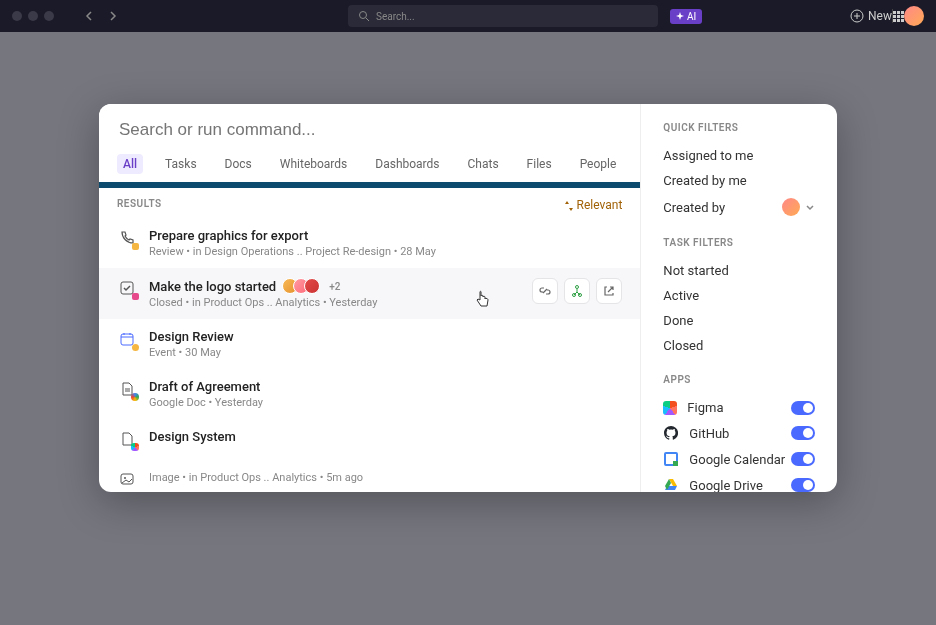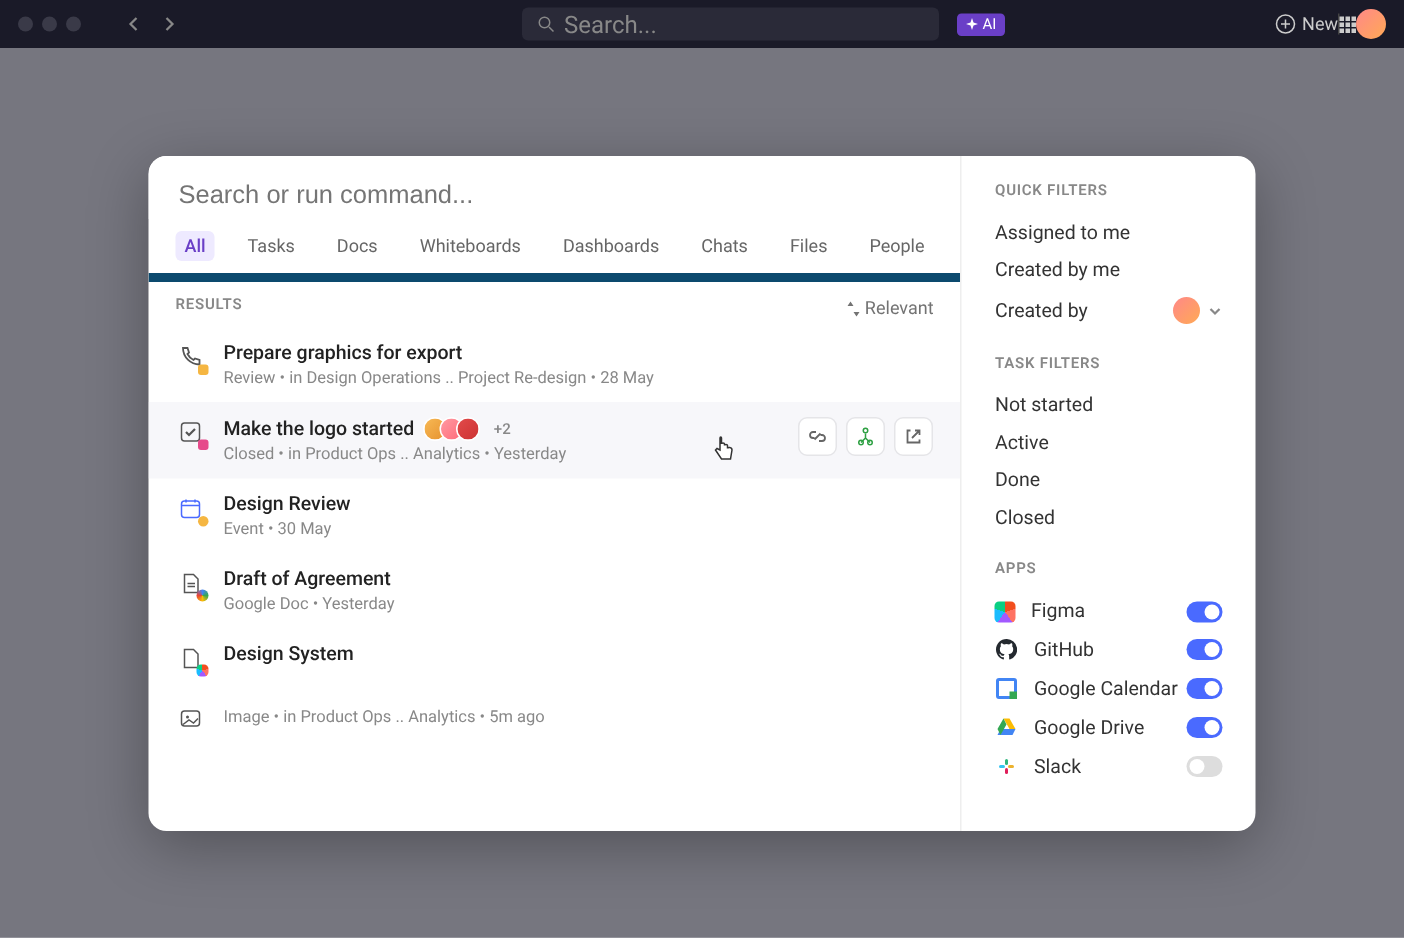--- a/index.html
+++ b/index.html
@@ -18,30 +18,30 @@
       align-items: center;
       padding: 0 12px;
       gap: 8px;
     }
     .traffic-lights { display: flex; gap: 6px; margin-right: 20px; }
     .traffic-light { width: 10px; height: 10px; border-radius: 50%; background: #3a3a48; }
     .nav-arrows { display: flex; gap: 6px; color: #888; }
     .nav-arrow { width: 16px; height: 16px; cursor: pointer; display:flex; align-items:center; justify-content:center; }
     .search-bar {
       margin-left: 220px;
-      width: 278px;
+      width: 310px;
       height: 22px;
       background: #2a2a38;
       border-radius: 4px;
       display: flex;
       align-items: center;
       padding: 0 10px;
       gap: 6px;
       color: #888;
-      font-size: 16px;
+      font-size: 10px;
     }
     .ai-badge {
       background: #6a3fc7;
       color: white;
       font-size: 10px;
       padding: 2px 6px;
       border-radius: 3px;
       display: flex;
       align-items: center;
       gap: 3px;
@@ -64,21 +64,21 @@
       position: absolute;
       top: 32px; left: 0; right: 0; bottom: 0;
       background: rgba(15,15,30,0.55);
     }
 
     .modal {
       position: absolute;
       top: 104px;
       left: 99px;
       width: 738px;
-      height: 450px;
+      height: 388px;
       background: white;
       border-radius: 12px;
       display: flex;
       overflow: hidden;
       box-shadow: 0 10px 40px rgba(0,0,0,0.3);
     }
     .modal-left {
       flex: 1;
       display: flex;
       flex-direction: column;
@@ -111,21 +111,21 @@
 
     .results-header {
       display: flex;
       justify-content: space-between;
       padding: 10px 18px 6px;
       font-size: 10px;
       color: #888;
       letter-spacing: 0.5px;
     }
     .results-header-left { font-weight: 600; }
-    .sort-btn { display: flex; align-items: flex-end; gap: 3px; font-size: 12px; color: #737373; cursor: pointer; letter-spacing: 0; }
+    .sort-btn { display: flex; align-items: flex-end; gap: 3px; font-size: 12px; color: #a16207; cursor: pointer; letter-spacing: 0; }
 
     .results { flex: 1; overflow-y: auto; }
     .result {
       display: flex;
       padding: 10px 18px;
       gap: 12px;
       align-items: flex-start;
       cursor: pointer;
     }
     .result.hover { background: #f7f7fa; }

